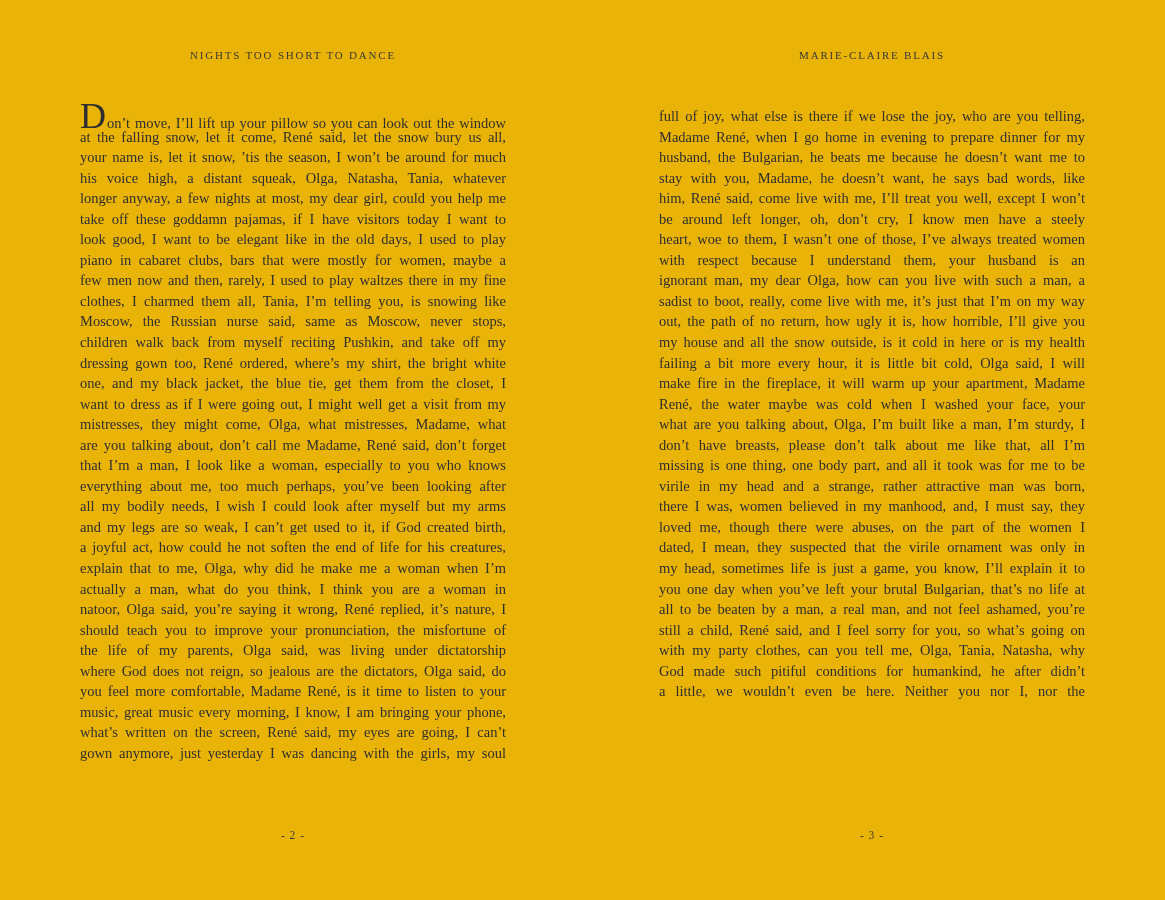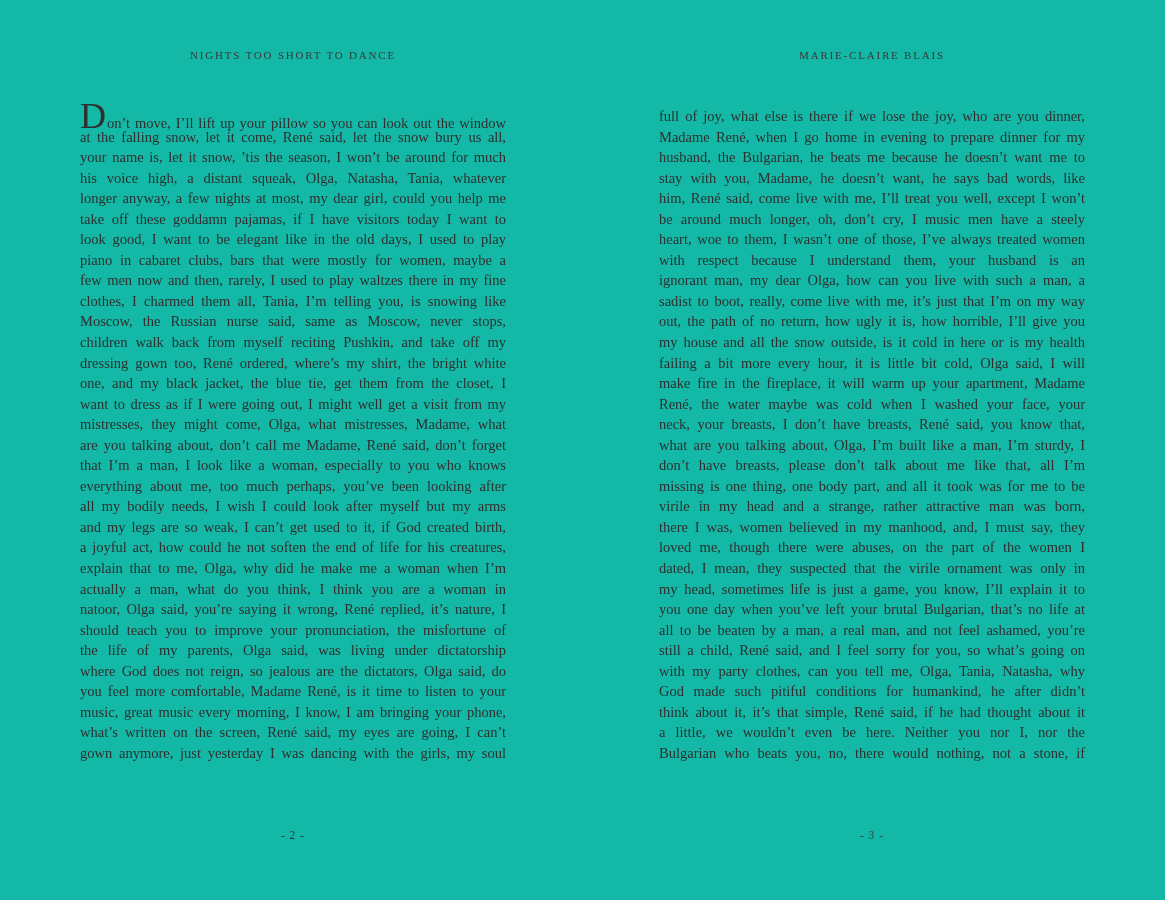--- a/index.html
+++ b/index.html
@@ -11,21 +11,21 @@
     width: 1165px;
     height: 900px;
     position: relative;
     overflow: hidden;
     font-family: "Liberation Serif", "DejaVu Serif", serif;
     color: #2f2f2f;
   }
   .spread {
     position: absolute;
     inset: 0;
-    background: #14b8a6;
+    background: #eab308;
     text-decoration: underline;
   }
   .page {
     position: absolute;
     top: 0;
     height: 900px;
     width: 426px;
   }
   .page-left  { left: 80px; }
   .page-right { left: 659px; }
@@ -130,51 +130,48 @@
     </div>
 
     <div class="page-number">- 2 -</div>
   </div>
 
   <div class="page page-right">
     <div class="running-header">MARIE-CLAIRE BLAIS</div>
 
     <div class="body-text">
       <div>
-          <div class="line">full of joy, what else is there if we lose the joy, who are you dinner,</div>
+          <div class="line">full of joy, what else is there if we lose the joy, who are you telling,</div>
           <div class="line">Madame René, when I go home in evening to prepare dinner for my</div>
           <div class="line">husband, the Bulgarian, he beats me because he doesn’t want me to</div>
           <div class="line">stay with you, Madame, he doesn’t want, he says bad words, like</div>
           <div class="line">him, René said, come live with me, I’ll treat you well, except I won’t</div>
-          <div class="line">be around much longer, oh, don’t cry, I music men have a steely</div>
+          <div class="line">be around left longer, oh, don’t cry, I know men have a steely</div>
           <div class="line">heart, woe to them, I wasn’t one of those, I’ve always treated women</div>
           <div class="line">with respect because I understand them, your husband is an</div>
           <div class="line">ignorant man, my dear Olga, how can you live with such a man, a</div>
           <div class="line">sadist to boot, really, come live with me, it’s just that I’m on my way</div>
           <div class="line">out, the path of no return, how ugly it is, how horrible, I’ll give you</div>
           <div class="line">my house and all the snow outside, is it cold in here or is my health</div>
           <div class="line">failing a bit more every hour, it is little bit cold, Olga said, I will</div>
           <div class="line">make fire in the fireplace, it will warm up your apartment, Madame</div>
           <div class="line">René, the water maybe was cold when I washed your face, your</div>
-          <div class="line">neck, your breasts, I don’t have breasts, René said, you know that,</div>
           <div class="line">what are you talking about, Olga, I’m built like a man, I’m sturdy, I</div>
           <div class="line">don’t have breasts, please don’t talk about me like that, all I’m</div>
           <div class="line">missing is one thing, one body part, and all it took was for me to be</div>
           <div class="line">virile in my head and a strange, rather attractive man was born,</div>
           <div class="line">there I was, women believed in my manhood, and, I must say, they</div>
           <div class="line">loved me, though there were abuses, on the part of the women I</div>
           <div class="line">dated, I mean, they suspected that the virile ornament was only in</div>
           <div class="line">my head, sometimes life is just a game, you know, I’ll explain it to</div>
           <div class="line">you one day when you’ve left your brutal Bulgarian, that’s no life at</div>
           <div class="line">all to be beaten by a man, a real man, and not feel ashamed, you’re</div>
           <div class="line">still a child, René said, and I feel sorry for you, so what’s going on</div>
           <div class="line">with my party clothes, can you tell me, Olga, Tania, Natasha, why</div>
           <div class="line">God made such pitiful conditions for humankind, he after didn’t</div>
-          <div class="line">think about it, it’s that simple, René said, if he had thought about it</div>
           <div class="line">a little, we wouldn’t even be here. Neither you nor I, nor the</div>
-          <div class="line">Bulgarian who beats you, no, there would nothing, not a stone, if</div>
         </div>
     </div>
 
     <div class="page-number">- 3 -</div>
   </div>
 
 </div>
 
 </body></html>

